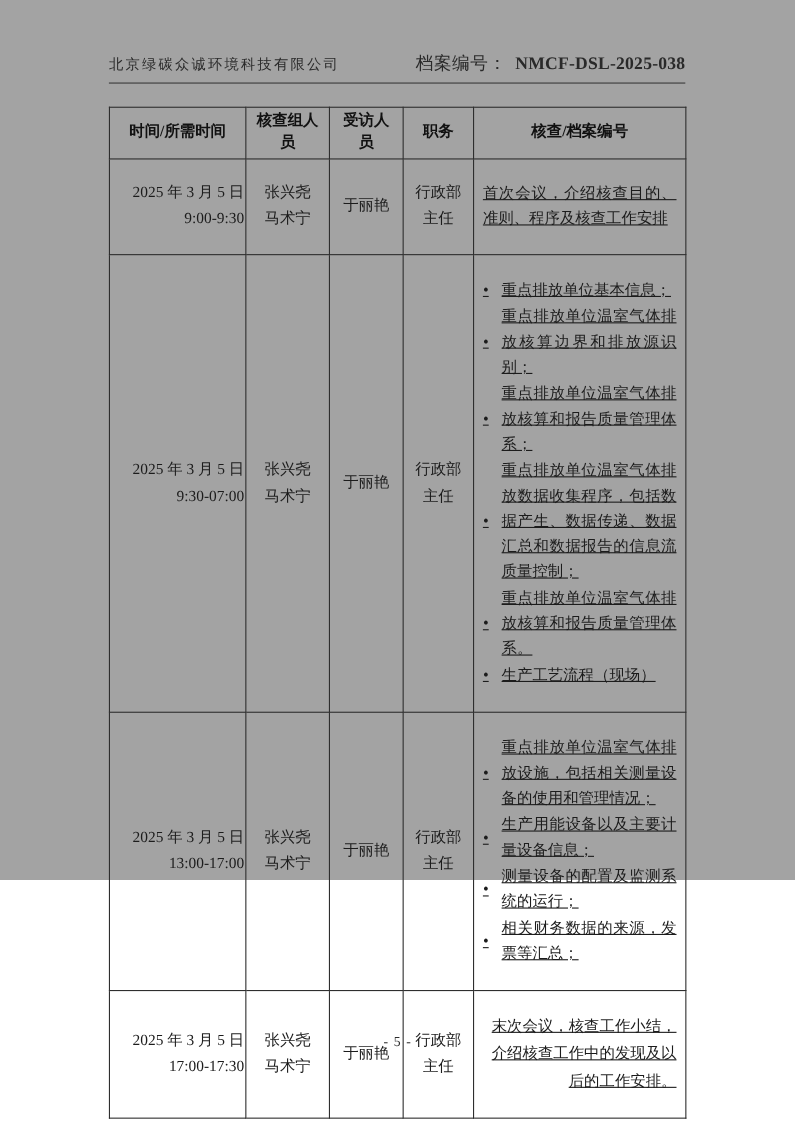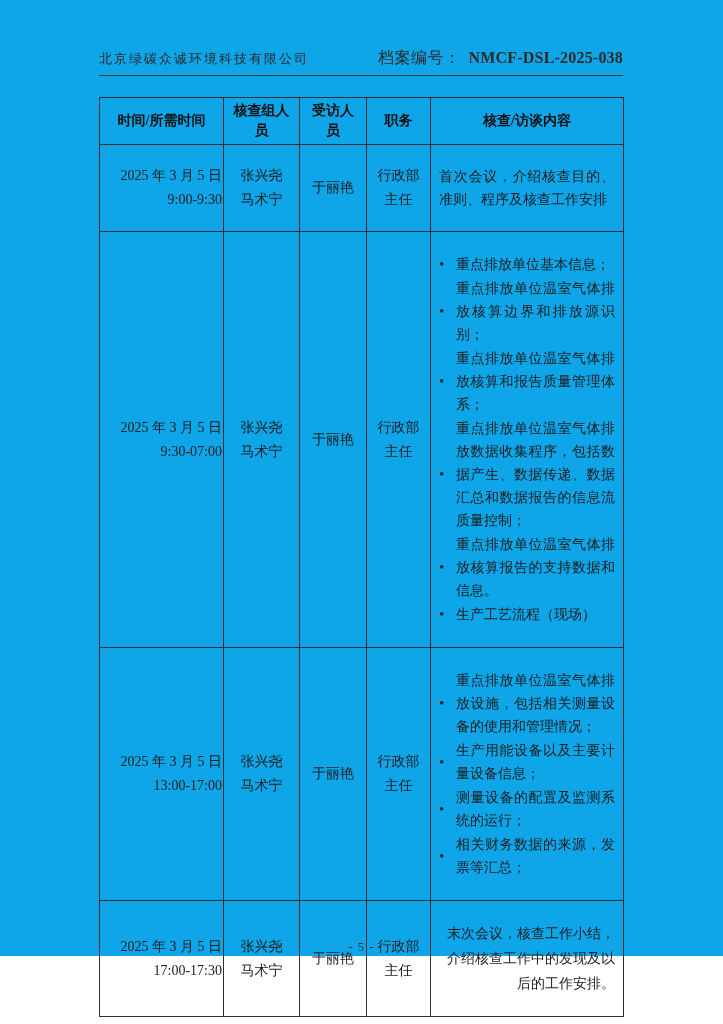--- a/index.html
+++ b/index.html
@@ -8,22 +8,22 @@
     font-family: "Liberation Serif", "DejaVu Serif", serif;
     color: #1c1c1c;
     width: 723px;
     height: 1024px;
     position: relative;
     overflow: hidden;
   }
   .page {
     position: absolute;
     left: 0; top: 0;
-    width: 723px; height: 956px;
-    background: #0ea5e9;
+    width: 723px; height: 800px;
+    background: #a3a3a3;
   }
   .content {
     position: absolute;
     left: 99px;
     top: 48px;
     width: 524px;
   }
   
   .doc-header {
     display: flex;
@@ -91,20 +91,21 @@
     text-align: right;
     padding: 2px 1px;
     font-size: 13.5px;
     line-height: 24px;
     white-space: nowrap;
   }
   td.c-content {
     text-align: left;
     padding: 20px 8px;
     line-height: 23px;
+    text-decoration: underline;
   }
   td.c-content p.plain {
     text-align: justify;
   }
   td.c-content p.centered {
     text-align: right;
     line-height: 25px;
   }
   ul.bullet-list {
     list-style: none;
@@ -159,21 +160,21 @@
         <col style="width:67px">
         <col style="width:64px">
         <col style="width:193px">
       </colgroup>
       <thead>
         <tr>
           <th>时间/所需时间</th>
           <th>核查组人员</th>
           <th>受访人员</th>
           <th>职务</th>
-          <th>核查/访谈内容</th>
+          <th>核查/档案编号</th>
         </tr>
       </thead>
       <tbody>
 
         <tr class="r1">
           <td class="c-time">
             <div>2025 年 3 月 5 日</div>
             <div>9:00-9:30</div>
           </td>
           <td class="c-center">
@@ -217,21 +218,21 @@
               <li class="bullet-item">
                 <span class="dot"></span>
                 <span class="btext">重点排放单位温室气体排放核算和报告质量管理体系；</span>
               </li>
               <li class="bullet-item">
                 <span class="dot"></span>
                 <span class="btext">重点排放单位温室气体排放数据收集程序，包括数据产生、数据传递、数据汇总和数据报告的信息流质量控制；</span>
               </li>
               <li class="bullet-item">
                 <span class="dot"></span>
-                <span class="btext">重点排放单位温室气体排放核算报告的支持数据和信息。</span>
+                <span class="btext">重点排放单位温室气体排放核算和报告质量管理体系。</span>
               </li>
               <li class="bullet-item">
                 <span class="dot"></span>
                 <span class="btext">生产工艺流程（现场）</span>
               </li>
             </ul>
           </td>
         </tr>
 
         <tr class="r3">

